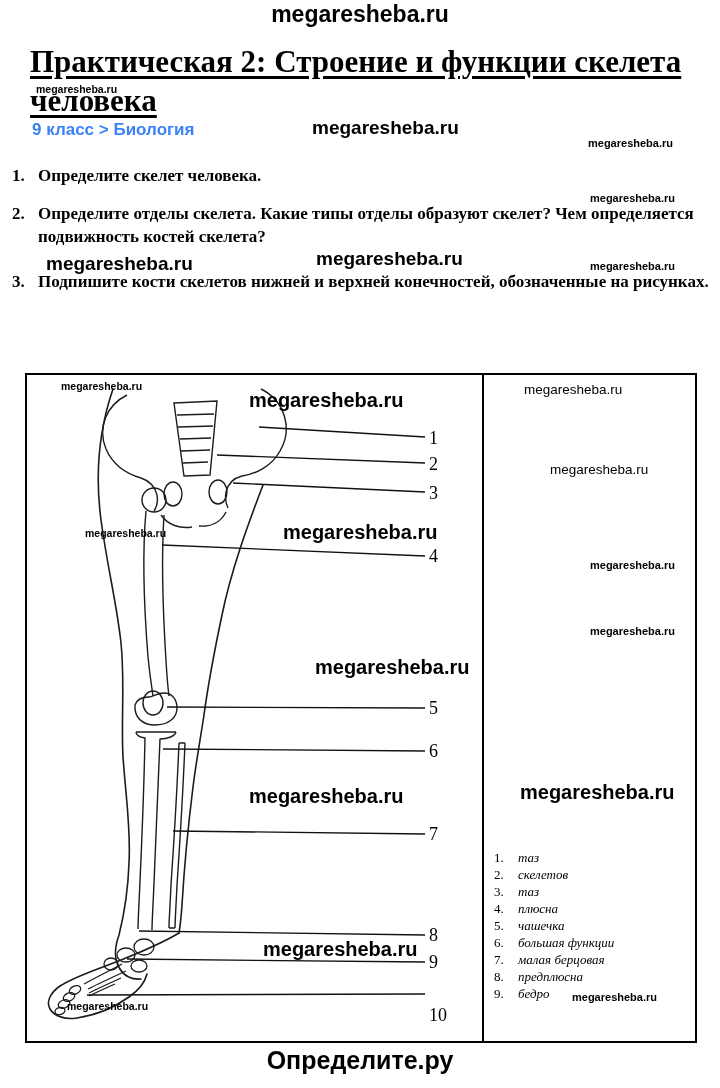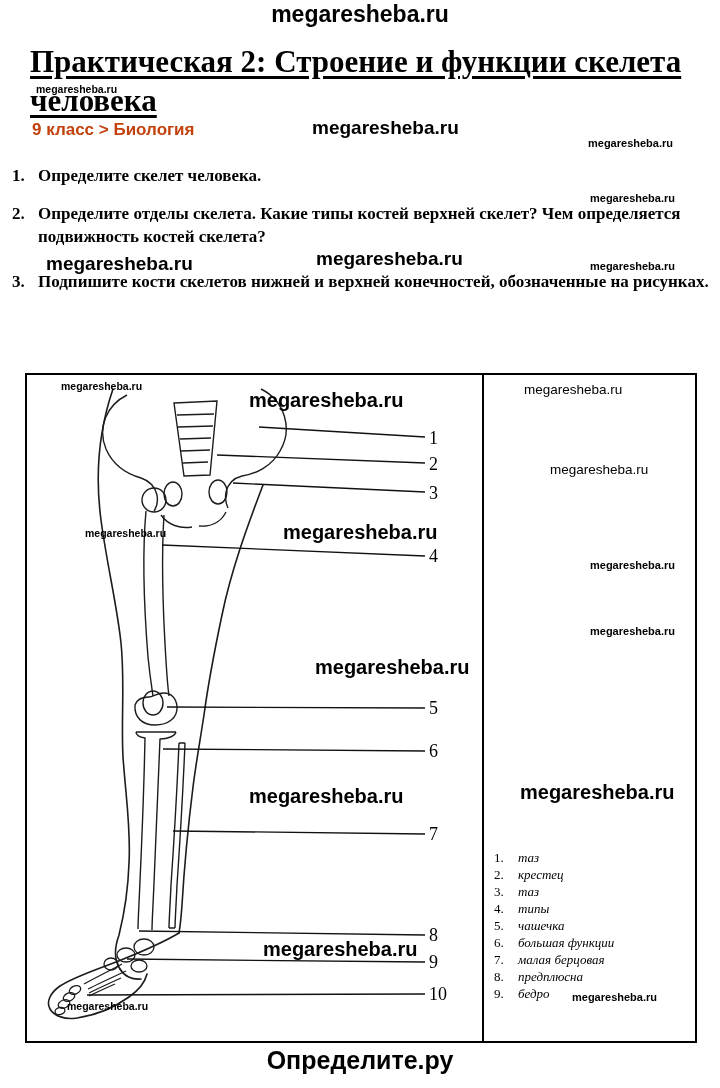--- a/index.html
+++ b/index.html
@@ -19,21 +19,21 @@
   .wm-plain { font-weight:400; font-size:13.5px; }
   .center-x { left:50%; transform:translateX(-50%); }
 
   .page-title {
     position:absolute; top:42px; left:30px; width:655px;
     font-size:31px; font-weight:700; line-height:39px;
     text-decoration:underline; text-decoration-thickness:3px; text-underline-offset:4px;
   }
   .breadcrumb {
     position:absolute; top:120px; left:32px;
-    font-family:"Liberation Sans", sans-serif; font-weight:700; font-size:17px; color:#c2410c;
+    font-family:"Liberation Sans", sans-serif; font-weight:700; font-size:17px; color:#3b82f6;
   }
   .task { position:absolute; left:12px; width:700px; display:flex; font-weight:700;
           font-size:17px; line-height:23px; }
   .task-num { flex:0 0 26px; }
   .task-text { flex:1; }
   .task-1 { top:164px; }
   .task-2 { top:202px; }
   .task-3 { top:270px; }
 
   .figure { position:absolute; left:25px; top:373px; width:672px; height:670px;
@@ -68,21 +68,21 @@
 
   <h1 class="page-title">Практическая 2: Строение и функции скелета человека</h1>
   <div class="breadcrumb">9 класс &gt; Биология</div>
 
   <div class="task task-1">
     <span class="task-num">1.</span>
     <span class="task-text">Определите скелет человека.</span>
   </div>
   <div class="task task-2">
     <span class="task-num">2.</span>
-    <span class="task-text">Определите отделы скелета. Какие типы костей верхней скелет? Чем определяется подвижность костей скелета?</span>
+    <span class="task-text">Определите отделы скелета. Какие типы отделы образуют скелет? Чем определяется подвижность костей скелета?</span>
   </div>
   <div class="task task-3">
     <span class="task-num">3.</span>
     <span class="task-text">Подпишите кости скелетов нижней и верхней конечностей, обозначенные на рисунках.</span>
   </div>
 
   <div class="figure">
 
     <div class="fig-left">
       <svg width="457" height="666" viewBox="0 0 457 666">
@@ -149,21 +149,21 @@
 
       <span class="fig-num" style="top:53px">1</span>
       <span class="fig-num" style="top:79px">2</span>
       <span class="fig-num" style="top:108px">3</span>
       <span class="fig-num" style="top:171px">4</span>
       <span class="fig-num" style="top:323px">5</span>
       <span class="fig-num" style="top:366px">6</span>
       <span class="fig-num" style="top:449px">7</span>
       <span class="fig-num" style="top:550px">8</span>
       <span class="fig-num" style="top:577px">9</span>
-      <span class="fig-num" style="top:609px">10</span>
+      <span class="fig-num" style="top:630px">10</span>
 
       <span class="wm wm-xs" style="top:6px; left:34px">megaresheba.ru</span>
       <span class="wm wm-lg" style="top:14px; left:222px">megaresheba.ru</span>
       <span class="wm wm-xs" style="top:153px; left:58px">megaresheba.ru</span>
       <span class="wm wm-lg" style="top:146px; left:256px">megaresheba.ru</span>
       <span class="wm wm-lg" style="top:281px; left:288px">megaresheba.ru</span>
       <span class="wm wm-lg" style="top:410px; left:222px">megaresheba.ru</span>
       <span class="wm wm-lg" style="top:563px; left:236px">megaresheba.ru</span>
       <span class="wm wm-xs" style="top:626px; left:40px">megaresheba.ru</span>
     </div>
@@ -176,29 +176,29 @@
       <span class="wm wm-lg" style="top:406px; left:34px">megaresheba.ru</span>
       <span class="wm wm-sm" style="top:616px; left:86px">megaresheba.ru</span>
 
       <div class="answers">
         <div class="ans-row">
           <span class="ans-num">1.</span>
           <span class="ans-text">таз</span>
         </div>
         <div class="ans-row">
           <span class="ans-num">2.</span>
-          <span class="ans-text">крестец</span>
+          <span class="ans-text">скелетов</span>
         </div>
         <div class="ans-row">
           <span class="ans-num">3.</span>
           <span class="ans-text">таз</span>
         </div>
         <div class="ans-row">
           <span class="ans-num">4.</span>
-          <span class="ans-text">типы</span>
+          <span class="ans-text">плюсна</span>
         </div>
         <div class="ans-row">
           <span class="ans-num">5.</span>
           <span class="ans-text">чашечка</span>
         </div>
         <div class="ans-row">
           <span class="ans-num">6.</span>
           <span class="ans-text">большая функции</span>
         </div>
         <div class="ans-row">

